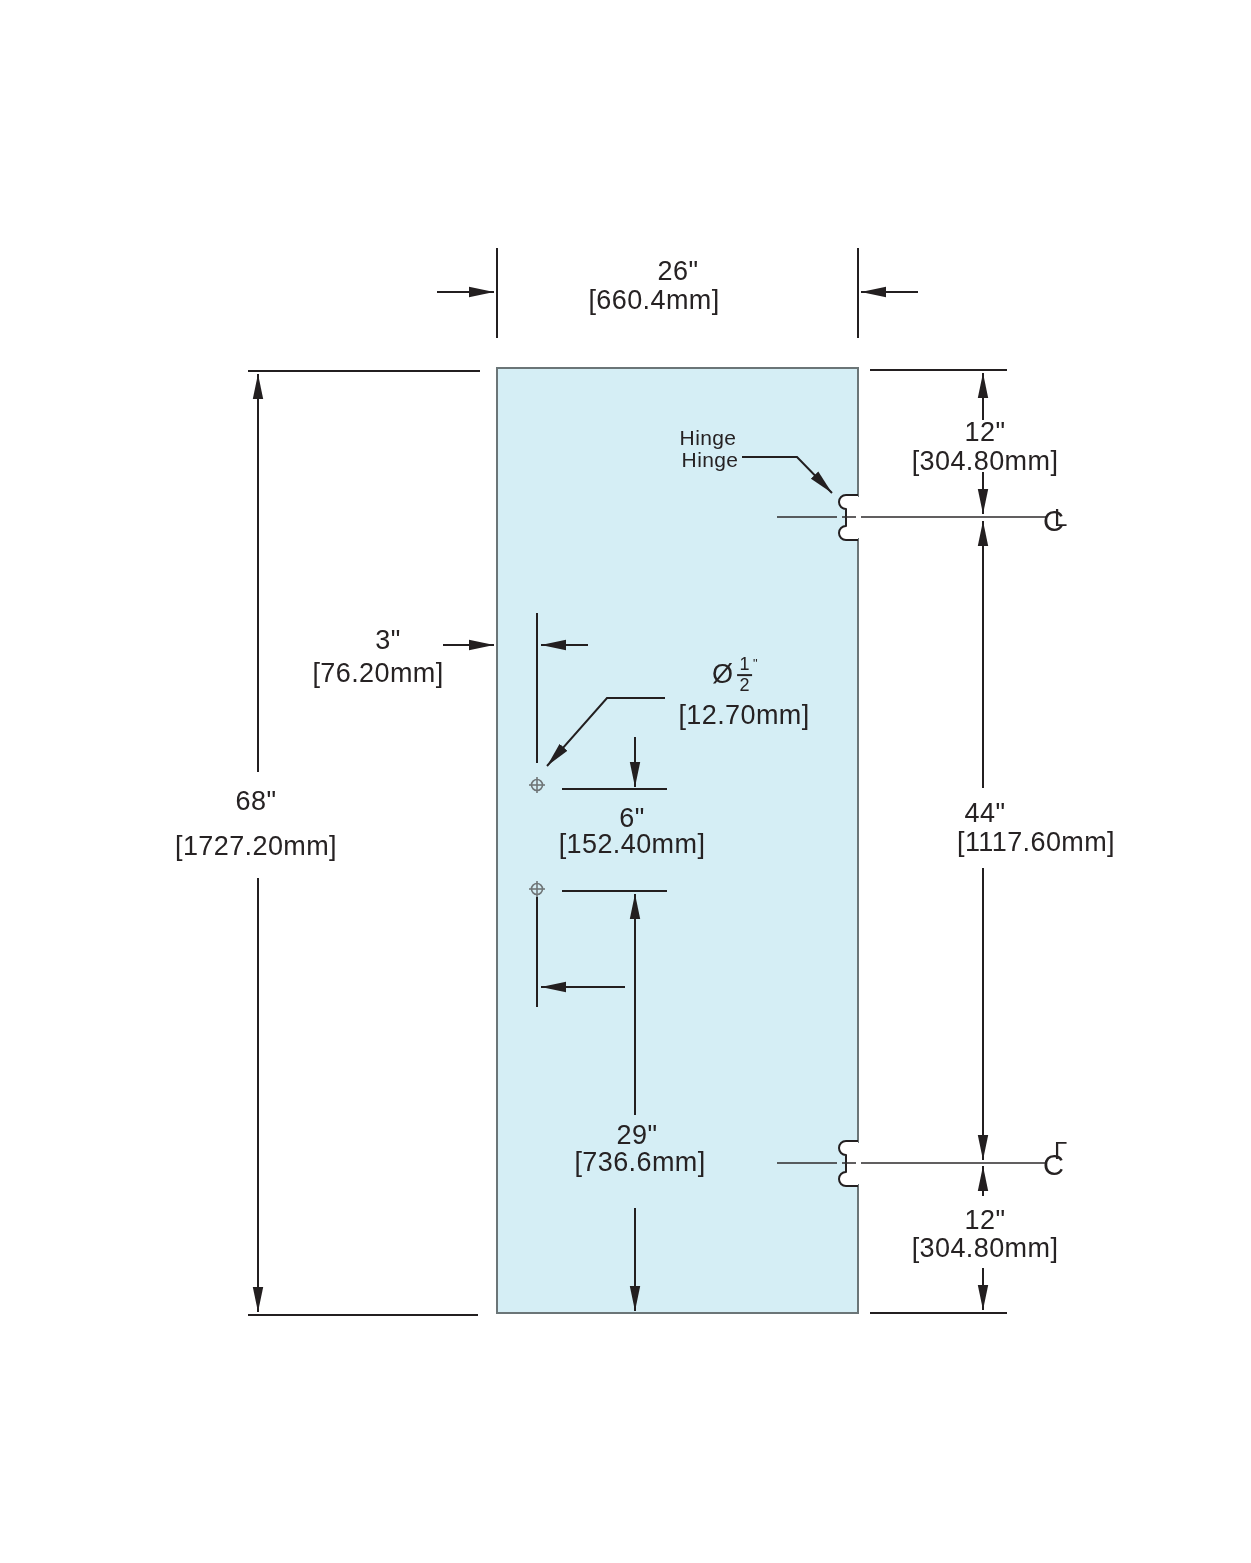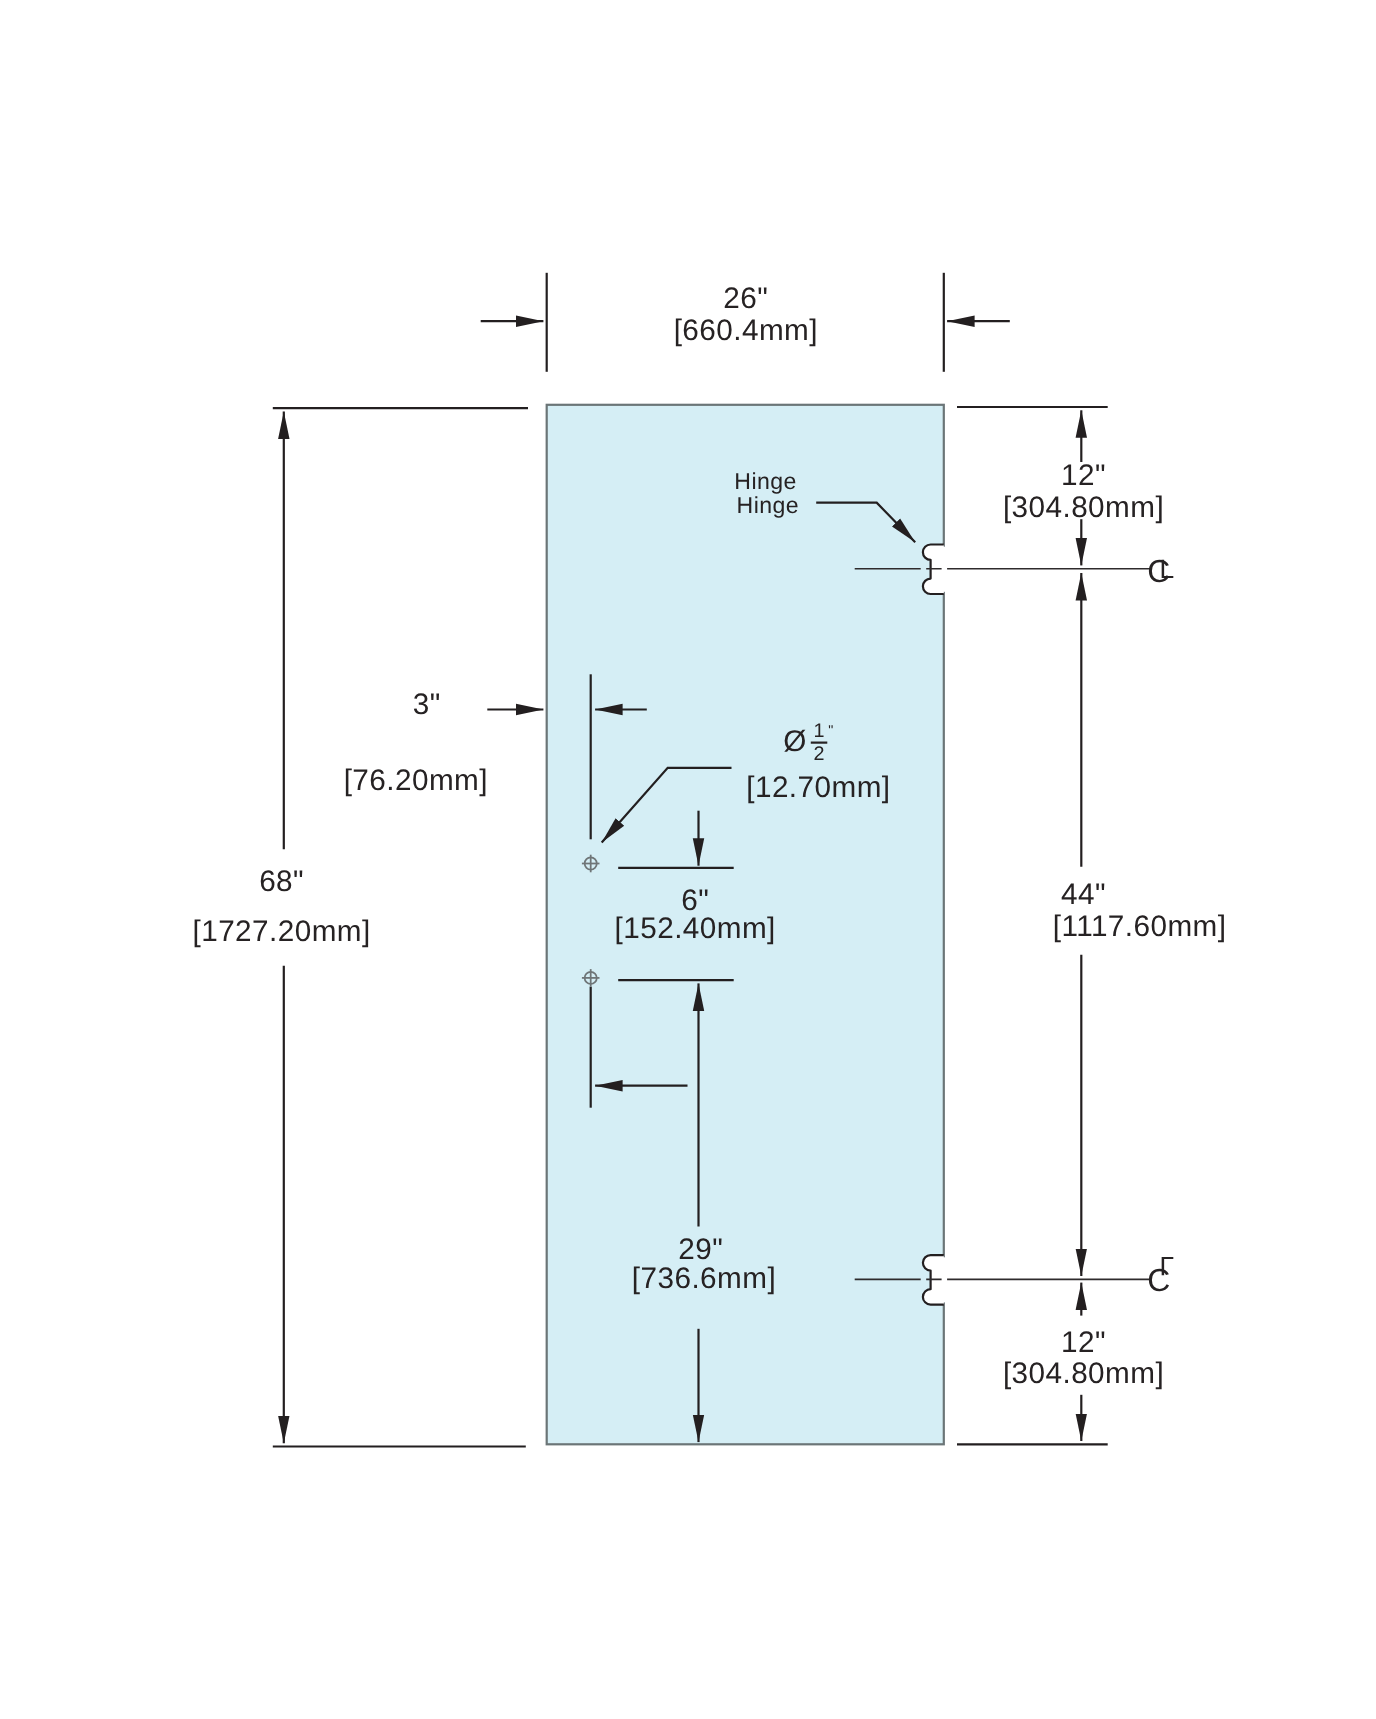--- a/index.html
+++ b/index.html
@@ -14,21 +14,21 @@
   .canvas svg{position:absolute;left:0;top:0;}
   .dim{
     position:absolute;
     transform:translate(-50%,-50%);
     font-size:27px;
     letter-spacing:0.4px;
     white-space:nowrap;
     text-align:center;
     line-height:1.1;
   }
-  .small{font-size:21px;}
+  .small{font-size:21px;margin-left:12px;}
   .door-rect{fill:#d5eef5;stroke:#6b7577;stroke-width:2;}
   .ln{stroke:#231f20;stroke-width:2;fill:none;stroke-linecap:butt;}
   .ldr{stroke:#231f20;stroke-width:2;fill:none;}
   .cutout{fill:#ffffff;stroke:#231f20;stroke-width:2;stroke-linejoin:round;}
   .patch{fill:#ffffff;stroke:none;}
   .cline{stroke:#2e2b2c;stroke-width:1.5;fill:none;}
   .hole{stroke:#6f7577;stroke-width:1.6;fill:none;}
   .dia-label{
     position:absolute;transform:translate(-50%,-50%);
     display:flex;align-items:center;font-size:27px;letter-spacing:0.4px;
@@ -130,36 +130,36 @@
       <line x1="537" y1="777" x2="537" y2="793"></line>
     </g>
     <g class="hole">
       <circle cx="537" cy="889" r="5.5"></circle>
       <line x1="529" y1="889" x2="545" y2="889"></line>
       <line x1="537" y1="881" x2="537" y2="897"></line>
     </g>
   </svg>
 
   <div class="dim" style="left:678px;top:272px">26"</div>
-  <div class="dim" style="left:678px;top:301px">[660.4mm]</div>
+  <div class="dim" style="left:654px;top:301px">[660.4mm]</div>
 
   <div class="dim" style="left:256px;top:802px">68"</div>
   <div class="dim" style="left:256px;top:847px">[1727.20mm]</div>
 
   <div class="dim" style="left:985px;top:433px">12"</div>
   <div class="dim" style="left:985px;top:462px">[304.80mm]</div>
 
   <div class="dim" style="left:985px;top:814px">44"</div>
   <div class="dim" style="left:1036px;top:843px">[1117.60mm]</div>
 
   <div class="dim" style="left:985px;top:1221px">12"</div>
   <div class="dim" style="left:985px;top:1249px">[304.80mm]</div>
 
   <div class="dim" style="left:388px;top:641px">3"</div>
-  <div class="dim" style="left:378px;top:710px">[76.20mm]</div>
+  <div class="dim" style="left:378px;top:674px">[76.20mm]</div>
 
   <div class="dia-label" style="left:735px;top:675px">
     <span>Ø</span>
     <span class="frac">
       <span class="num">1</span>
       <span class="den">2</span>
     </span>
     <span class="frac-unit">"</span>
   </div>
   <div class="dim" style="left:744px;top:716px">[12.70mm]</div>

